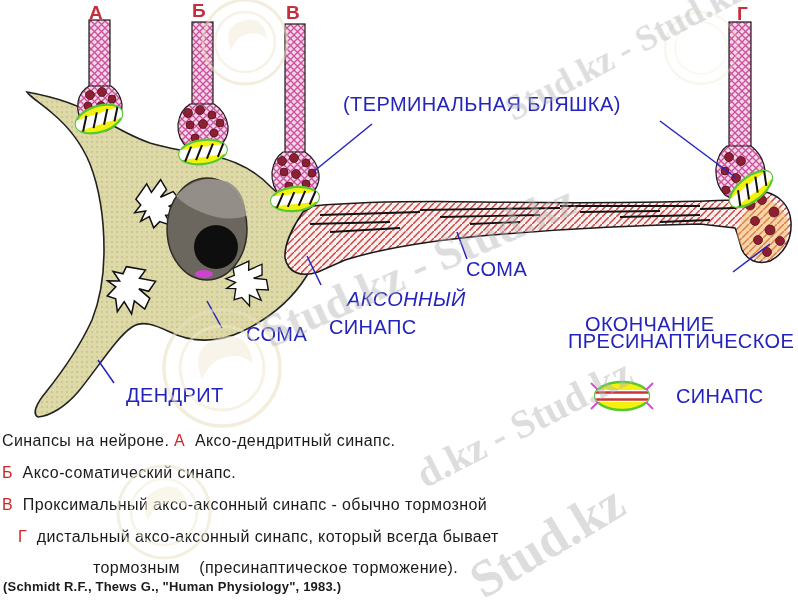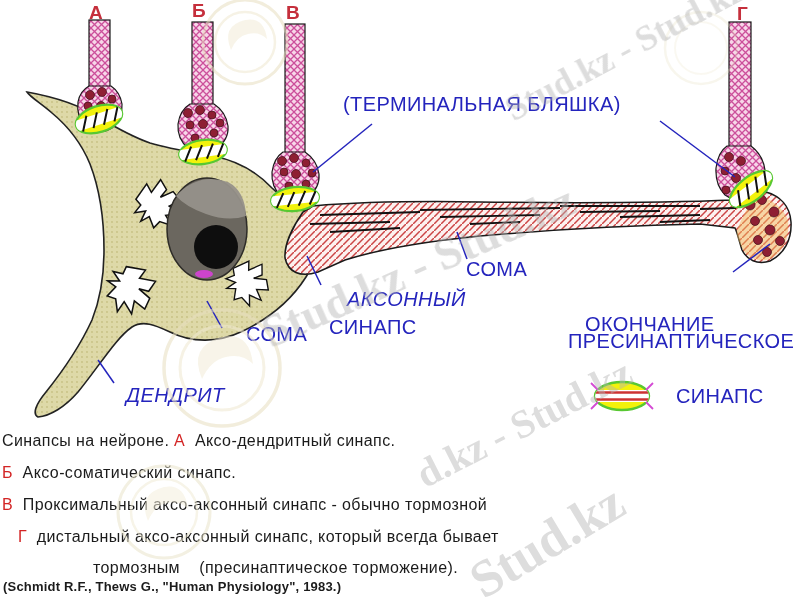--- a/index.html
+++ b/index.html
@@ -231,21 +231,21 @@
   <div class="terminal-letter" style="left:89px;top:2px;">А</div>
   <div class="terminal-letter" style="left:192px;top:0px;">Б</div>
   <div class="terminal-letter" style="left:286px;top:2px;">В</div>
   <div class="terminal-letter" style="left:737px;top:3px;">Г</div>
 
   <div class="lbl" style="left:343px;top:93px;text-align:center;">(ТЕРМИНАЛЬНАЯ БЛЯШКА)</div>
   <div class="lbl" style="left:466px;top:258px;">СОМА</div>
   <div class="lbl" style="left:347px;top:288px;font-style:italic;">АКСОННЫЙ</div>
   <div class="lbl" style="left:329px;top:316px;">СИНАПС</div>
   <div class="lbl" style="left:246px;top:323px;">СОМА</div>
-  <div class="lbl" style="left:126px;top:384px;font-style:italic;">ДЕНДРИТ</div>
+  <div class="lbl" style="left:126px;top:384px;">ДЕНДРИТ</div>
   <div class="lbl" style="left:568px;top:286px;margin-top:44px;">ПРЕСИНАПТИЧЕСКОЕ</div>
   <div class="lbl" style="left:676px;top:385px;">СИНАПС</div>
   <div class="lbl" style="left:585px;top:313px;">ОКОНЧАНИЕ</div>
 
   <div class="cap" style="left:2px;top:428px;"><span>Синапсы на нейроне. </span><span class="m">А</span><span>  Аксо-дендритный синапс.</span></div>
   <div class="cap" style="left:2px;top:460px;"><span class="m">Б</span><span>  Аксо-соматический синапс.</span></div>
   <div class="cap" style="left:2px;top:492px;"><span class="m">В</span><span>  Проксимальный аксо-аксонный синапс - обычно тормозной</span></div>
   <div class="cap" style="left:1px;top:524px;margin-left:17px;"><span class="m">Г</span><span>  дистальный аксо-аксонный синапс, который всегда бывает</span></div>
   <div class="cap" style="left:93px;top:555px;"><span>тормозным    (пресинаптическое торможение).</span></div>
   <div class="cite" style="left:3px;top:579px;">(Schmidt R.F., Thews G., "Human Physiology", 1983.)</div>

